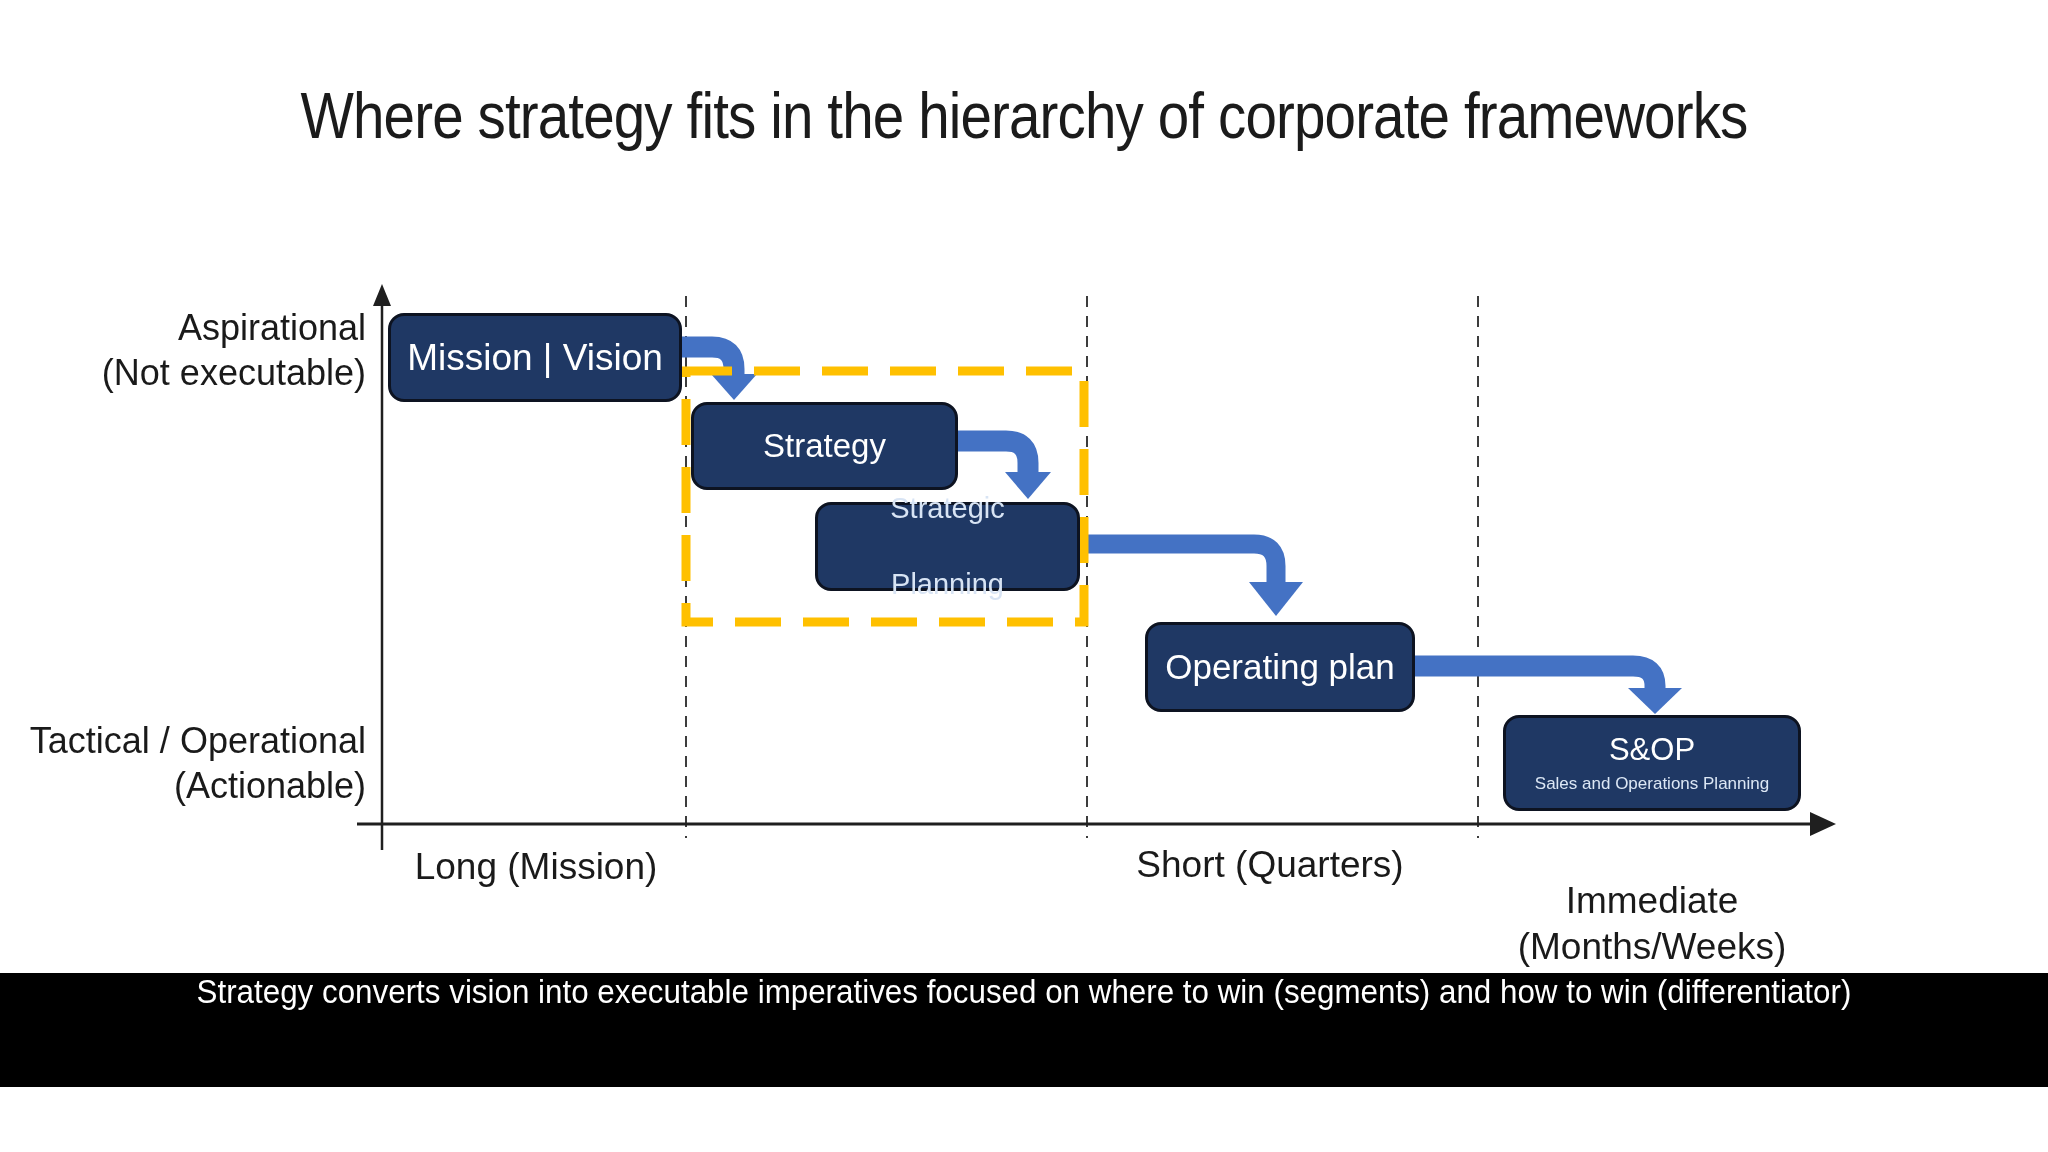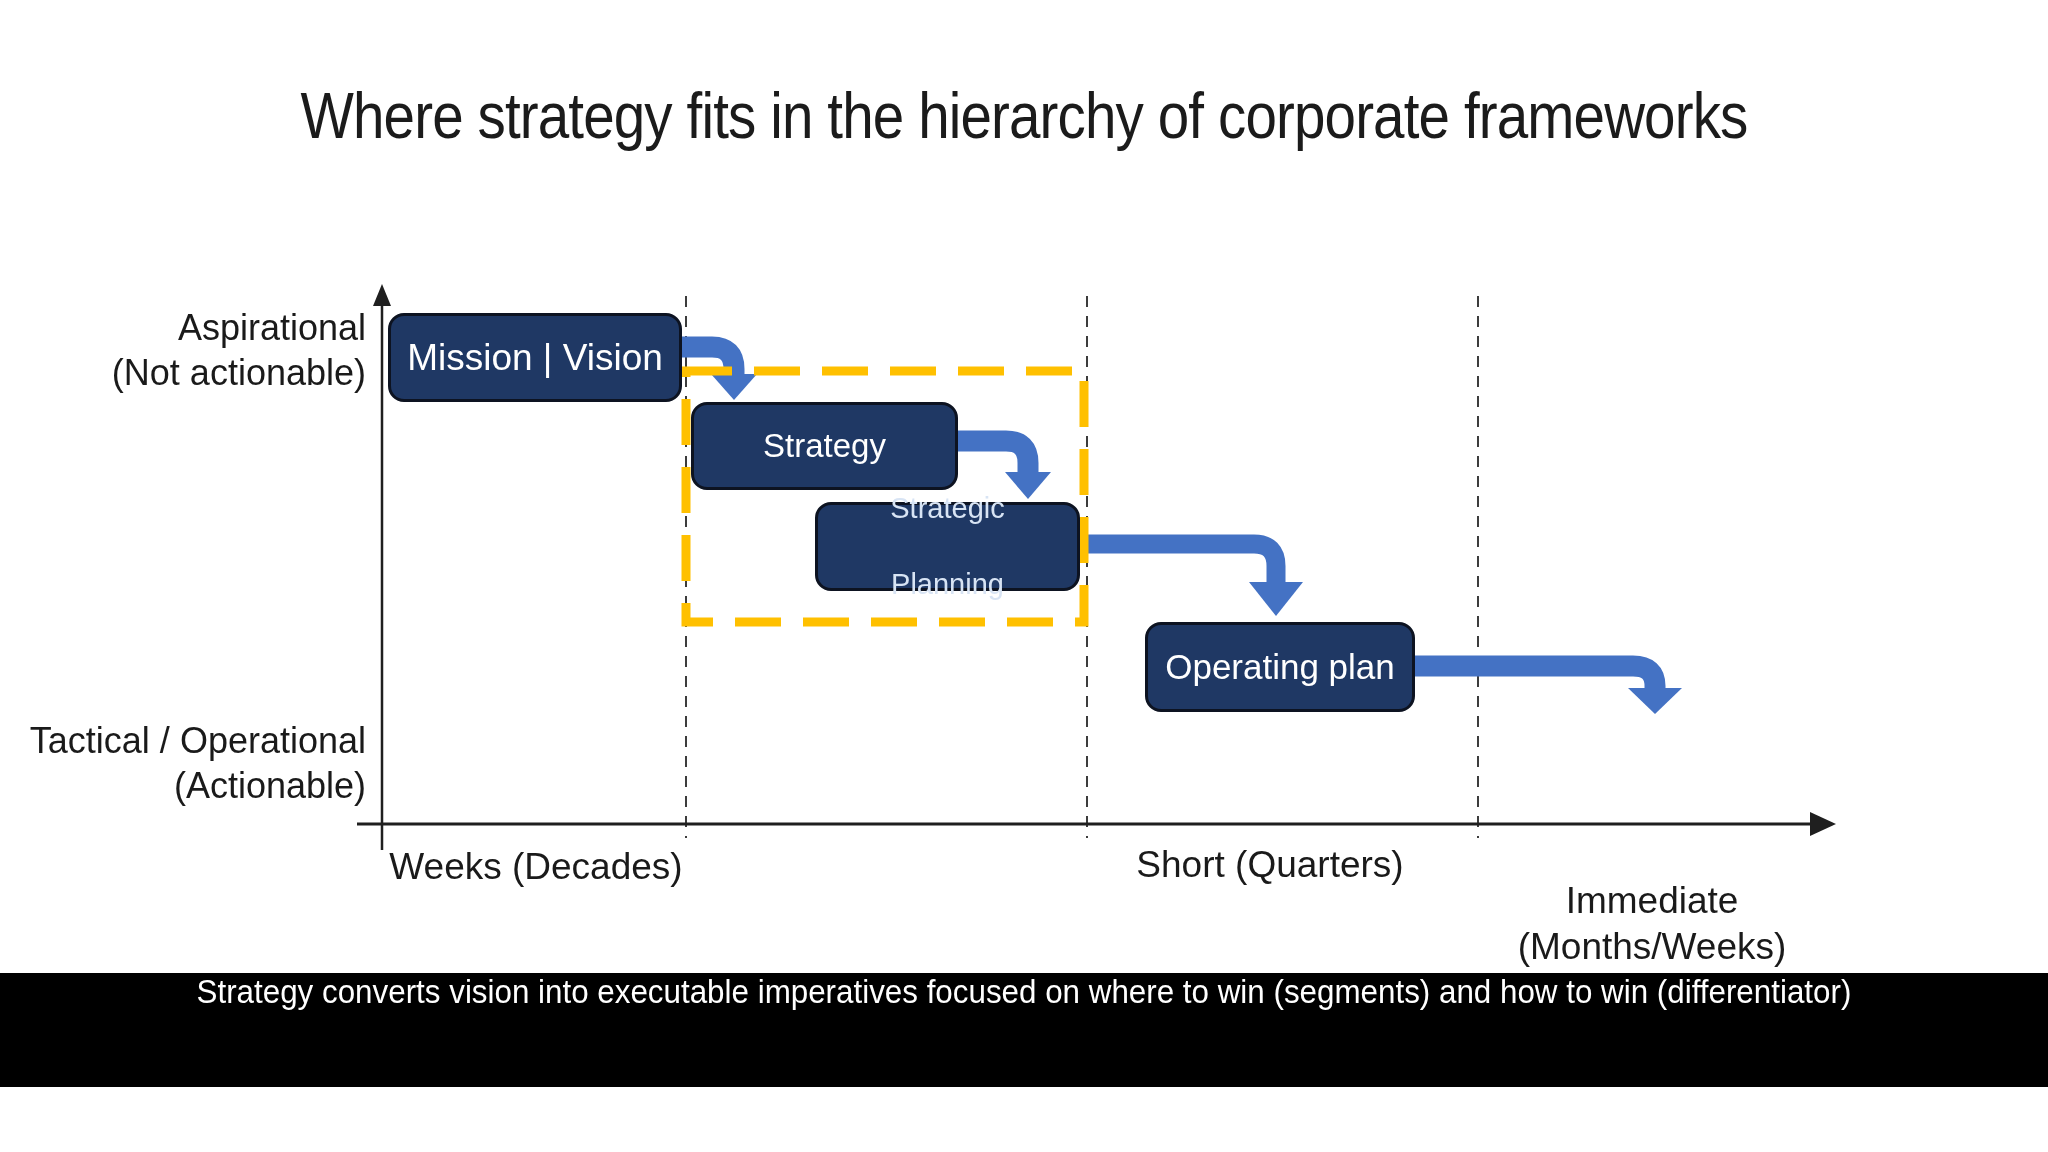--- a/index.html
+++ b/index.html
@@ -82,32 +82,36 @@
 
   <div class="fbox" style="left:815px;top:502px;width:265px;height:89px;font-size:29px;color:#D8E4F4;gap:41px;">
     <span class="l1">Strategic</span>
     <span class="l1">Planning</span>
   </div>
 
   <div class="fbox" style="left:1145px;top:622px;width:270px;height:90px;font-size:35px;text-align:center;">
     <span class="l1">Operating plan</span>
   </div>
 
+  <div class="fbox" style="left:1503px;top:715px;width:298px;height:96px;">
+    <span class="sop-main">S&amp;OP</span>
+    <span class="sop-sub">Sales and Operations Planning</span>
+  </div>
 
   <div class="ylabel" style="top:305px;">
     <div>Aspirational</div>
-    <div>(Not actionable)</div>
+    <div>(Not executable)</div>
   </div>
   <div class="ylabel" style="top:718px;">
     <div>Tactical / Operational</div>
     <div>(Actionable)</div>
   </div>
 
   <div class="xlabel" style="left:336px;top:844px;">
-    <div>Weeks (Decades)</div>
+    <div>Long (Mission)</div>
   </div>
   <div class="xlabel" style="left:1070px;top:842px;">
     <div>Short (Quarters)</div>
   </div>
   <div class="xlabel" style="left:1452px;top:878px;">
     <div>Immediate</div>
     <div>(Months/Weeks)</div>
   </div>
 
   <div class="banner">

